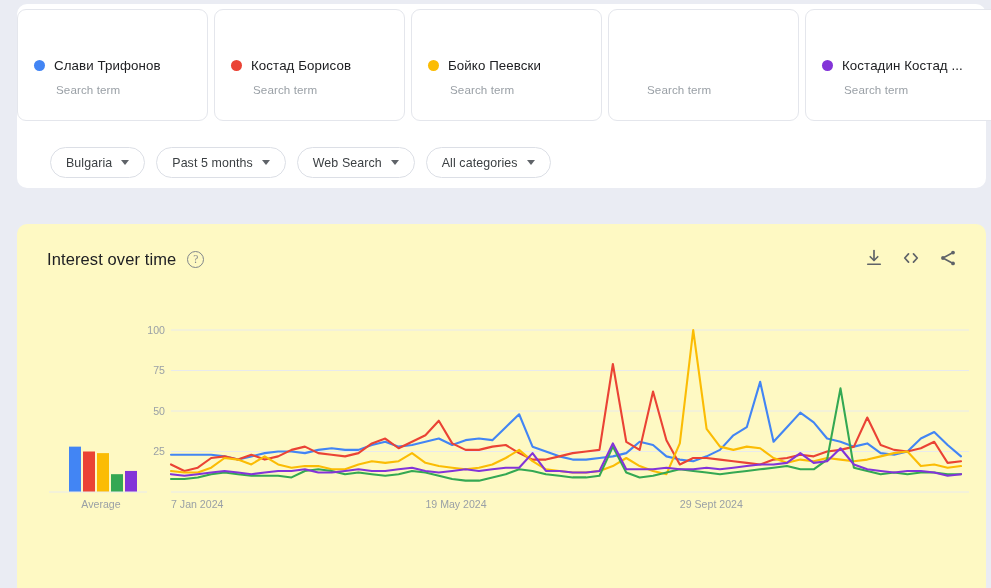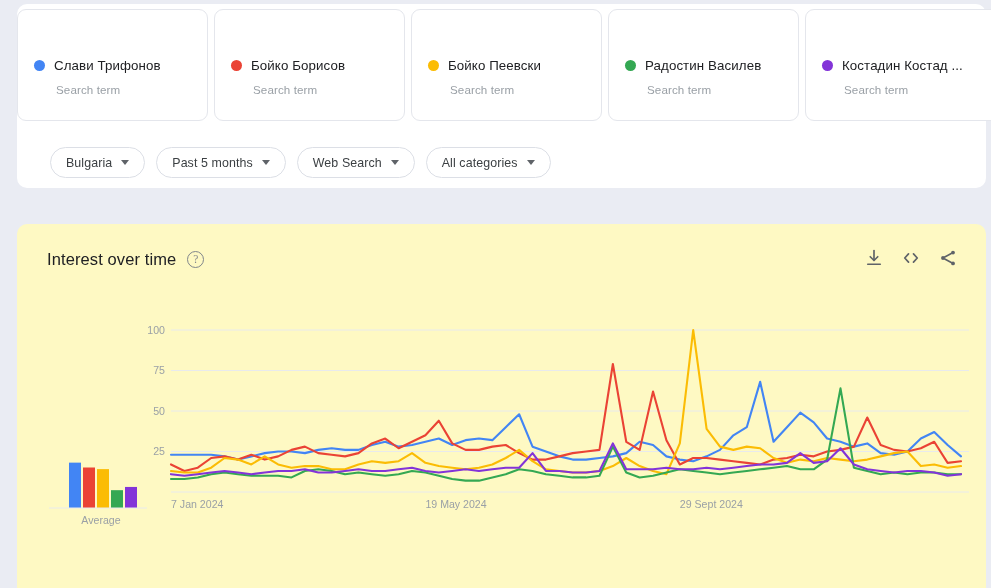--- a/index.html
+++ b/index.html
@@ -135,21 +135,21 @@
   }
   .act { width: 20px; height: 20px; display: block; }
 
   
   .plot-wrap {
     position: absolute;
     left: 0; top: 96px;
     width: 969px; height: 200px;
   }
   .avg-svg, .line-svg { display: block; }
-  .avg-box { position: absolute; left: 28px; top: 16px; }
+  .avg-box { position: absolute; left: 28px; top: 0; }
   .line-box { position: absolute; left: 130px; top: 0; }
 
   .axis-lbl {
     fill: #9aa0a6;
     font-family: "Liberation Sans", sans-serif;
     font-size: 10.6px;
   }
   .avg-lbl {
     fill: #9aa0a6;
     font-family: "Liberation Sans", sans-serif;
@@ -166,36 +166,32 @@
         <div class="term-card">
           <div class="term-head">
             <span class="dot" style="background:#4285f4"></span>
             <span class="term-name">Слави Трифонов</span>
           </div>
           <div class="term-sub">Search term</div>
         </div>
         <div class="term-card">
           <div class="term-head">
             <span class="dot" style="background:#ea4335"></span>
-            <span class="term-name">Бойко Борисов</span>
+            <span class="term-name">Костад Борисов</span>
           </div>
           <div class="term-sub">Search term</div>
         </div>
         <div class="term-card">
           <div class="term-head">
             <span class="dot" style="background:#fbbc04"></span>
             <span class="term-name">Бойко Пеевски</span>
           </div>
           <div class="term-sub">Search term</div>
         </div>
         <div class="term-card">
-          <div class="term-head">
-            <span class="dot" style="background:#34a853"></span>
-            <span class="term-name">Радостин Василев</span>
-          </div>
           <div class="term-sub">Search term</div>
         </div>
         <div class="term-card clipped">
           <div class="term-head">
             <span class="dot" style="background:#8334d8"></span>
             <span class="term-name">Костадин Костад ...</span>
           </div>
           <div class="term-sub">Search term</div>
         </div>
       </div>

